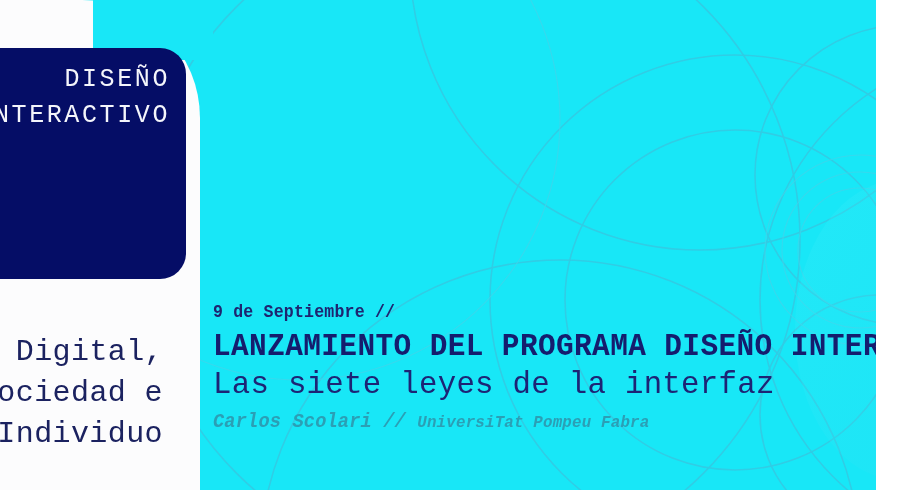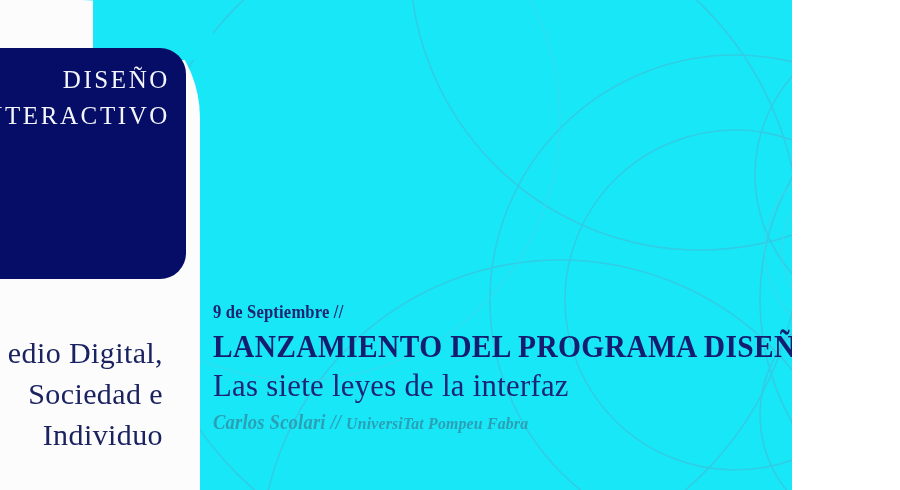--- a/index.html
+++ b/index.html
@@ -2,25 +2,25 @@
 <html><head>
 <meta charset="utf-8">
 <style>
   html, body {
     margin: 0;
     padding: 0;
     background: #ffffff;
   }
   #poster {
     position: relative;
-    width: 792px;
+    width: 876px;
     height: 490px;
     overflow: hidden;
     background: #18e7f7;
-    font-family: Liberation Serif, serif;
+    font-family: Liberation Mono, monospace;
   }
 
   
   #circles {
     position: absolute;
     left: 0; top: 0;
     width: 900px; height: 490px;
     pointer-events: none;
   }
 

